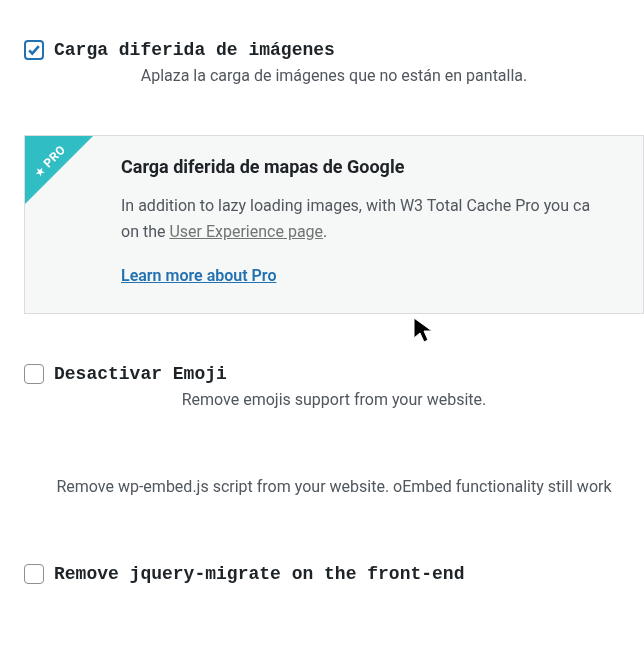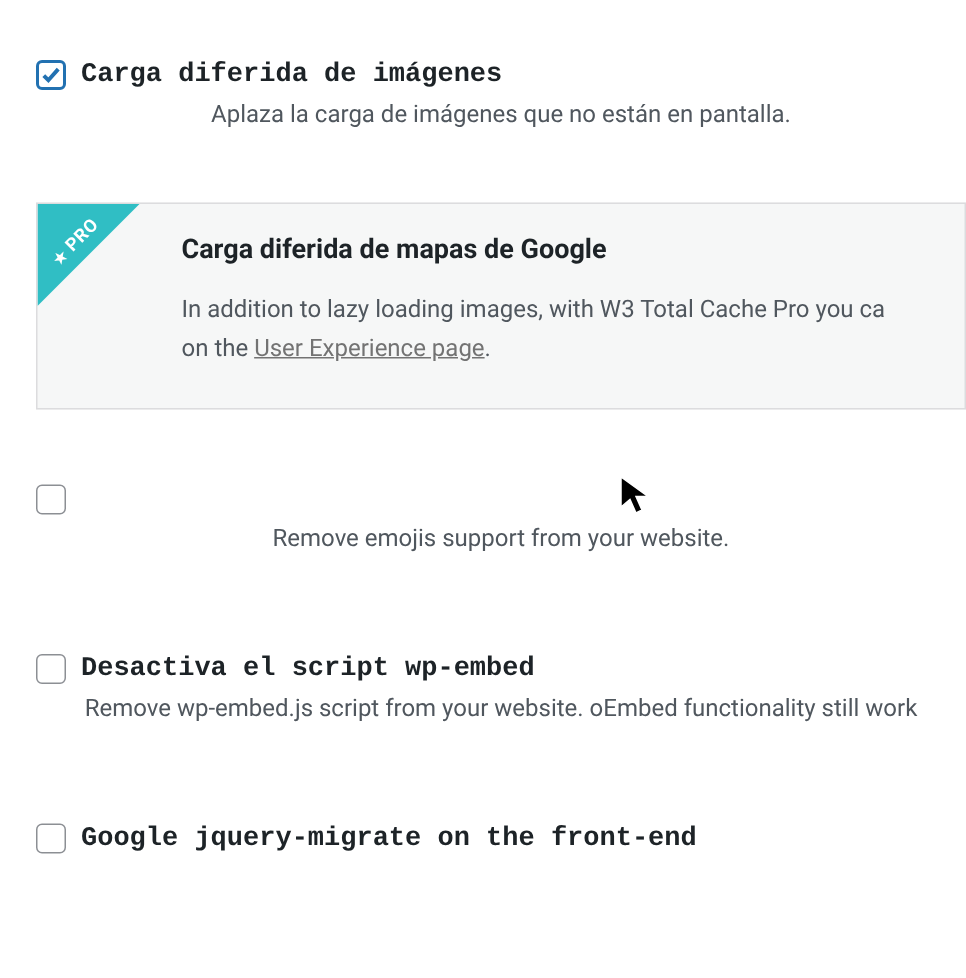--- a/index.html
+++ b/index.html
@@ -165,41 +165,39 @@
   </div>
 
   <div class="pro-box">
     <div class="pro-ribbon"></div>
     <div class="pro-ribbon-text"><span class="star">★</span> <span>PRO</span></div>
     <div class="pro-title">Carga diferida de mapas de Google</div>
     <div class="pro-desc">
       <span>In addition to lazy loading images, with W3 Total Cache Pro you ca</span><br>
       <span>on the </span><a href="#">User Experience page</a><span>.</span>
     </div>
+    <a href="#" class="pro-learn">Learn more about Pro</a>
   </div>
 
   <div class="option-block-lower">
     <div class="option-header">
       <div class="checkbox-unchecked"></div>
+      <span class="option-title">Desactivar Emoji</span>
     </div>
     <div class="option-desc">Remove emojis support from your website.</div>
   </div>
 
   <div class="option-block-lower">
-    <div class="option-header">
-      <div class="checkbox-unchecked"></div>
-      <span class="option-title">Desactiva el script wp-embed</span>
-    </div>
     <div class="option-desc">Remove wp-embed.js script from your website. oEmbed functionality still work</div>
   </div>
 
   <div class="option-block-last">
     <div class="option-header">
       <div class="checkbox-unchecked"></div>
-      <span class="option-title">Google jquery-migrate on the front-end</span>
+      <span class="option-title">Remove jquery-migrate on the front-end</span>
     </div>
   </div>
 
 </div>
 
 <div class="cursor-icon">
   <svg viewBox="0 0 24 28">
     <path d="M2 2 L2 22 L8 17 L12 26 L16 24 L12 15 L20 15 Z" fill="#000" stroke="#fff" stroke-width="1"></path>
   </svg>
 </div>

